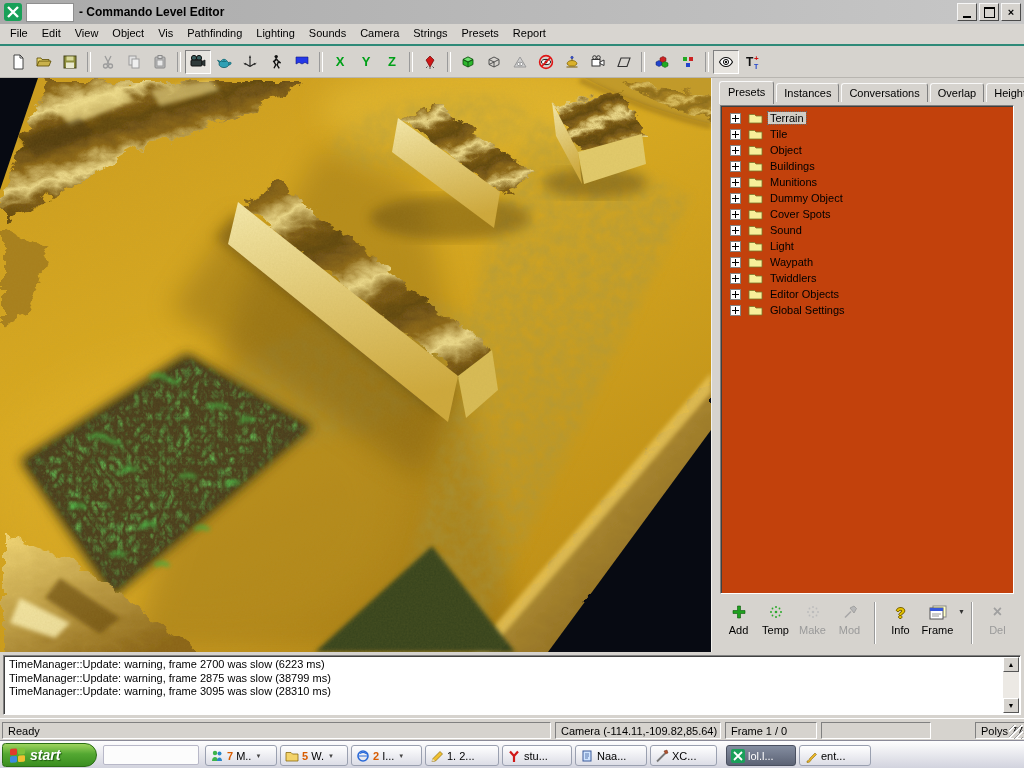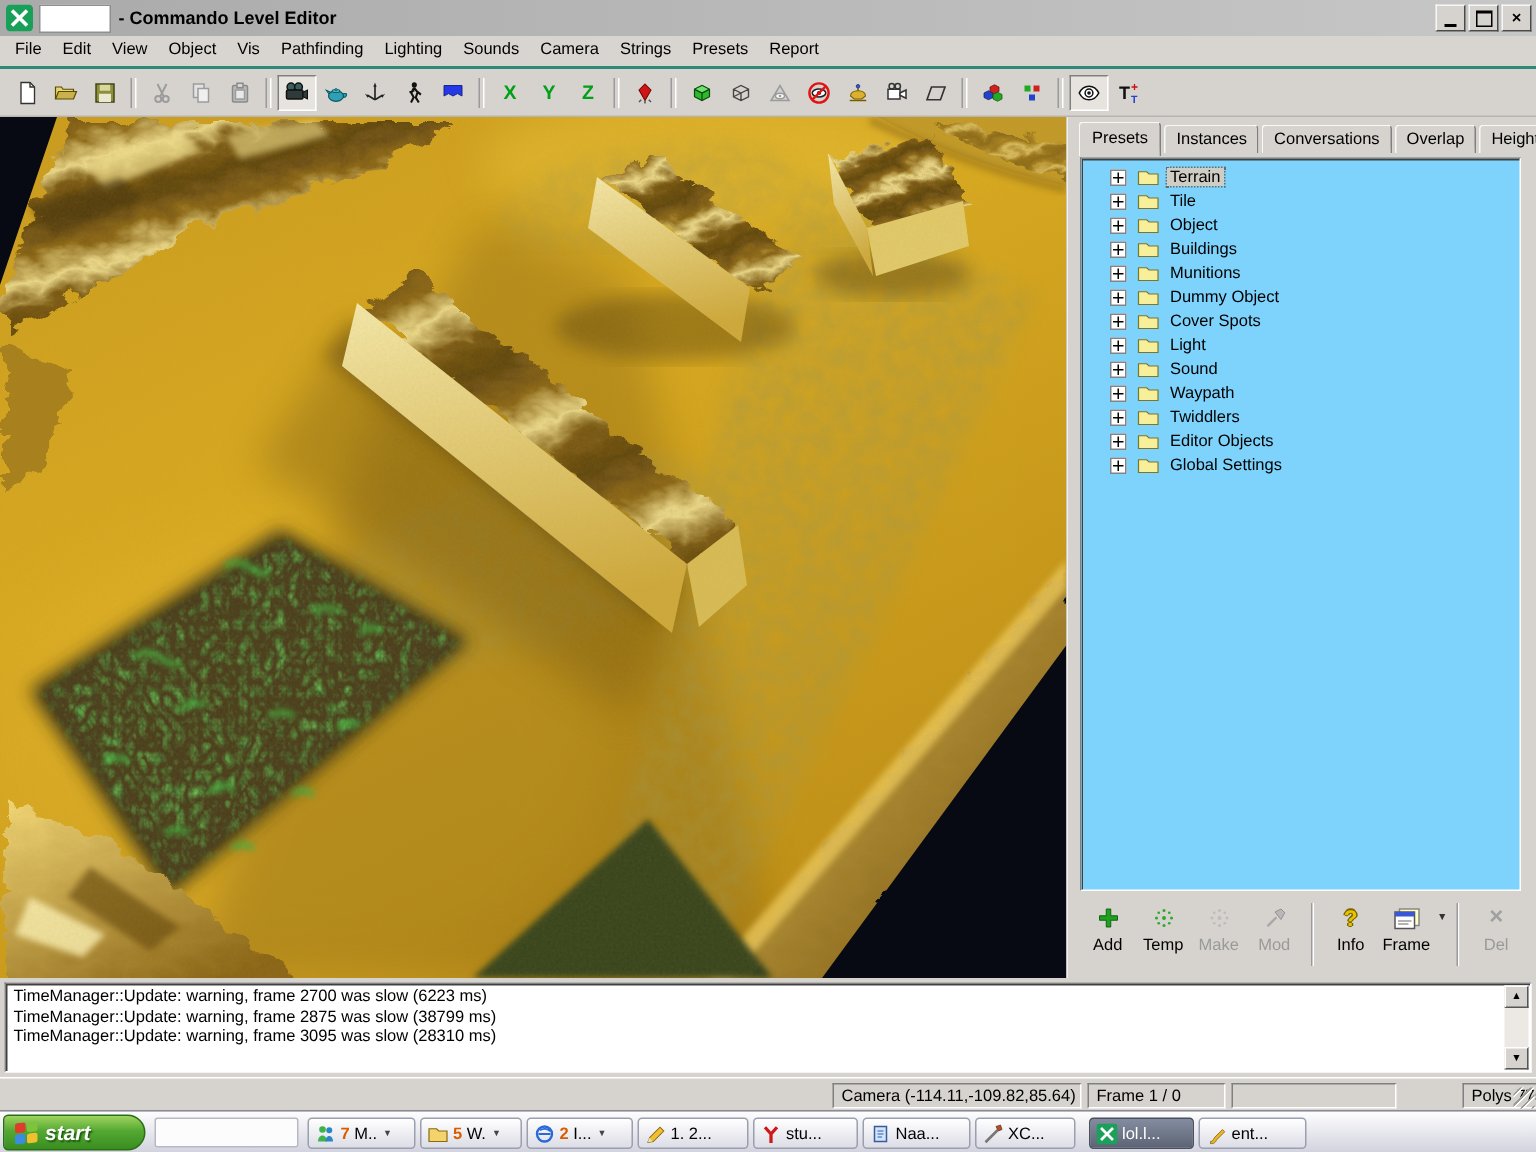--- a/index.html
+++ b/index.html
@@ -27,22 +27,22 @@
   .tsep{width:2px;height:20px;border-left:1px solid #9a9a9a;border-right:1px solid #fff;margin:0 4px;flex:none;}
   .xyz{color:#00a018;font-weight:bold;font-size:13px;}
   
   #viewport{left:0;top:78px;width:711px;height:574px;background:#070a12;}
   
   #panel{left:711px;top:78px;width:313px;height:574px;background:#d6d3ce;border-left:1px solid #f2f0ec;box-sizing:border-box;}
   #tabs{position:absolute;left:7px;top:3px;display:flex;align-items:flex-end;}
   .tab{font-size:11px;padding:3px 7px 3px;background:#d6d3ce;border:1px solid #808080;border-bottom:none;
     border-top-color:#f8f8f8;border-left-color:#f8f8f8;border-radius:3px 3px 0 0;margin-right:2px;white-space:nowrap;}
   .tab.active{padding:4px 8px 6px;position:relative;z-index:2;margin-bottom:-2px;}
-  #treebox{position:absolute;left:8px;top:27px;width:294px;height:489px;background:#7dd3fc;
-    border:1px solid;border-color:#808080 #fff #fff #808080;box-shadow:inset 1px 1px 0 #404040;padding:4px 12px;box-sizing:border-box;overflow:hidden;}
+  #treebox{position:absolute;left:8px;top:27px;width:294px;height:489px;background:#c2410c;
+    border:1px solid;border-color:#808080 #fff #fff #808080;box-shadow:inset 1px 1px 0 #404040;padding:4px 2px;box-sizing:border-box;overflow:hidden;}
   .trow{display:flex;align-items:center;height:16px;padding-left:7px;}
   .exp{width:9px;height:9px;border:1px solid #848484;background:#fff;position:relative;margin-right:7px;flex:none;box-sizing:content-box;}
   .exp::before{content:"";position:absolute;left:1px;right:1px;top:4px;height:1px;background:#000;}
   .exp::after{content:"";position:absolute;top:1px;bottom:1px;left:4px;width:1px;background:#000;}
   .fold{margin-right:5px;display:flex;flex:none;}
   .tlabel{padding:0 2px;white-space:nowrap;}
   .tlabel.sel{background:#d0cdc5;outline:1px dotted #6a6a6a;}
   #actionbar{position:absolute;left:8px;top:522px;display:flex;align-items:flex-start;}
   .act{width:37px;display:flex;flex-direction:column;align-items:center;gap:3px;padding-top:3px;}
   .act .ic{height:18px;display:flex;align-items:center;justify-content:center;}
@@ -520,30 +520,30 @@
           </span>
           <span class="tlabel">Cover Spots</span>
         </div>
       <div class="trow">
           <span class="exp"></span>
           <span class="fold">
             <svg width="15" height="12">
               <path d="M1 2.5h5.5L8 4h6v7H1z" fill="#f7ef9a" stroke="#7a762a" stroke-width=".8"></path>
             </svg>
           </span>
+          <span class="tlabel">Sound</span>
+        </div>
+      <div class="trow">
+          <span class="exp"></span>
+          <span class="fold">
+            <svg width="15" height="12">
+              <path d="M1 2.5h5.5L8 4h6v7H1z" fill="#f7ef9a" stroke="#7a762a" stroke-width=".8"></path>
+            </svg>
+          </span>
           <span class="tlabel">Light</span>
-        </div>
-      <div class="trow">
-          <span class="exp"></span>
-          <span class="fold">
-            <svg width="15" height="12">
-              <path d="M1 2.5h5.5L8 4h6v7H1z" fill="#f7ef9a" stroke="#7a762a" stroke-width=".8"></path>
-            </svg>
-          </span>
-          <span class="tlabel">Sound</span>
         </div>
       <div class="trow">
           <span class="exp"></span>
           <span class="fold">
             <svg width="15" height="12">
               <path d="M1 2.5h5.5L8 4h6v7H1z" fill="#f7ef9a" stroke="#7a762a" stroke-width=".8"></path>
             </svg>
           </span>
           <span class="tlabel">Waypath</span>
         </div>
@@ -660,20 +660,21 @@
       <div>TimeManager::Update: warning, frame 2875 was slow (38799 ms)</div>
       <div>TimeManager::Update: warning, frame 3095 was slow (28310 ms)</div>
       <div id="logscroll">
         <div class="sbtn">▲</div>
         <div class="sbtn dn">▼</div>
       </div>
     </div>
   </div>
 
   <div class="abs" id="statusbar">
+    <div class="pane" style="left:2px;width:549px;">Ready</div>
     <div class="pane" style="left:555px;width:166px;">Camera (-114.11,-109.82,85.64)</div>
     <div class="pane" style="left:725px;width:92px;">Frame 1 / 0</div>
     <div class="pane" style="left:821px;width:110px;"></div>
     <div class="pane" style="left:935px;width:76px;margin-left:40px;">Polys 7754</div>
     <div id="grip"></div>
   </div>
 
   <div class="abs" id="taskbar">
     <div id="startbtn">
       <svg width="17" height="18" viewBox="0 0 17 18">

